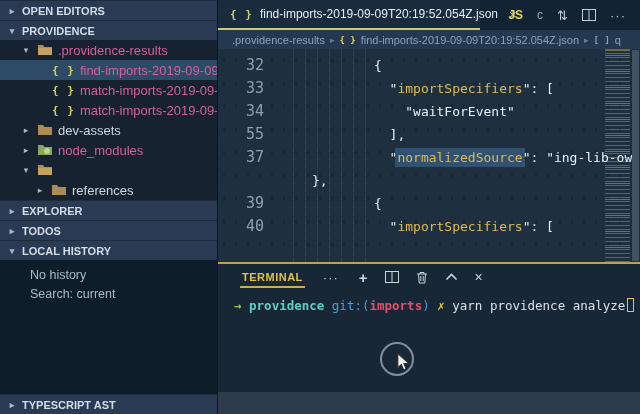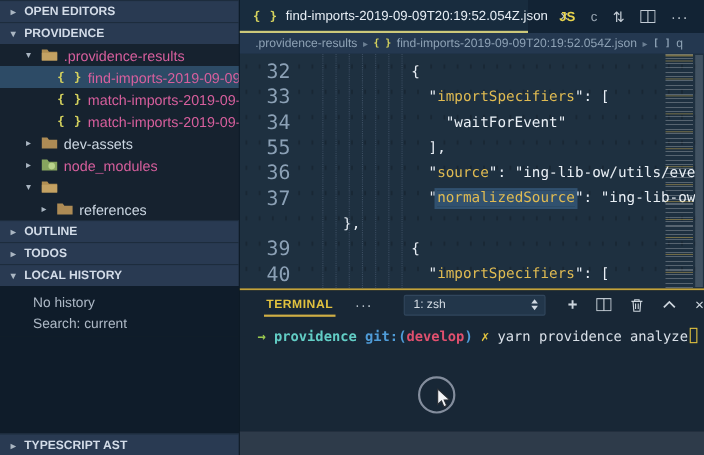--- a/index.html
+++ b/index.html
@@ -50,21 +50,21 @@
     padding-left:14px; font-size:11px; color:#8ea2b5; gap:5px; white-space:nowrap; overflow:hidden; }
   .bc-sep { color:#6b7f93; font-size:9px; }
   .bc-json { color:#d6d35e; font-family:"DejaVu Sans Mono", monospace; font-size:9px; font-weight:bold; }
 
   .editor { height:213px; background:#1e3040; position:relative; overflow:hidden;
     background-image: radial-gradient(rgba(0,0,0,.18) 1px, transparent 1.3px);
     background-size: 12px 23px; }
   .code-lines { padding-top:5px; }
   .cl { height:23px; display:flex; font-family:"DejaVu Sans Mono", monospace; font-size:13px; }
   .ln { width:62px; padding-right:16px; text-align:right; color:#8ca1b6; flex-shrink:0;
-    font-size:18px; line-height:23px; }
+    font-size:15px; line-height:23px; }
   .ct { white-space:pre; line-height:23px; overflow:hidden; }
   .p { color:#e8eef5; } .k { color:#e0bb52; } .s { color:#eaf0f6; }
   .hl { background:#31516f; box-shadow:0 0 0 2px #31516f; }
   .guides { position:absolute; left:75px; top:0; bottom:0; display:flex; pointer-events:none; }
   .guide { width:12px; border-left:1px dotted #3b4d61; height:100%; }
   .minimap { position:absolute; right:10px; top:0; bottom:0; width:25px;
     background:
       repeating-linear-gradient(to bottom, rgba(224,187,82,.55) 0 1px, transparent 1px 16px),
       repeating-linear-gradient(to bottom, rgba(255,255,255,.30) 0 1px, transparent 1px 4px);
     background-position:0 6px, 0 0; opacity:.85; }
@@ -89,21 +89,21 @@
   .arr-dn { border-top:4px solid #cfd8e1; }
   .term-actions { display:flex; align-items:center; gap:17px; margin-left:20px; color:#ccd5dd; }
   .ico-plus { font-size:15px; font-weight:bold; line-height:1; }
   .ico-x { font-size:14px; line-height:1; }
 
   .term-body { flex:1; background:#182736; position:relative;
     font-family:"DejaVu Sans Mono", monospace; font-size:12.5px; }
   .prompt { padding:8px 0 0 16px; white-space:pre; }
   .t-green { color:#9ac84f; font-weight:bold; }
   .t-cyan  { color:#62cdc5; font-weight:bold; }
-  .t-blue  { color:#4f9cd8; font-weight:bold; }
+  .t-blue  { color:#4f9cd8; font-weight:normal; }
   .t-red   { color:#e0506e; font-weight:bold; }
   .t-yellow{ color:#e3c53f; font-weight:bold; }
   .t-white { color:#d9e0e8; }
   .t-cursor { display:inline-block; width:7px; height:14px; border:1px solid #e2c23f;
     vertical-align:-2px; margin-left:2px; }
 
   .bottom-strip { height:22px; background:#2e3b4a; }
 
   
   .mouse { position:absolute; left:380px; top:342px; width:34px; height:34px;
@@ -173,21 +173,21 @@
         <span class="twisty">▸</span>
         <svg class="folder" viewBox="0 0 16 12">
             <path fill="#ad8b55" d="M1 1h5l1.5 2H15v8H1z"></path>
           </svg>
         <span class="lbl-light">references</span>
       </div>
     </div>
 
     <div class="sb-header">
       <span class="twisty">▸</span>
-      <span>OUTLINE</span>
+      <span>EXPLORER</span>
     </div>
     <div class="sb-header">
       <span class="twisty">▸</span>
       <span>TODOS</span>
     </div>
     <div class="sb-header">
       <span class="twisty">▾</span>
       <span>LOCAL HISTORY</span>
     </div>
     <div class="lh-body">
@@ -252,24 +252,20 @@
         </div>
         <div class="cl">
           <span class="ln">34</span>
           <span class="ct"><span class="s">                "waitForEvent"</span></span>
         </div>
         <div class="cl">
           <span class="ln">55</span>
           <span class="ct"><span class="p">              ],</span></span>
         </div>
         <div class="cl">
-          <span class="ln">36</span>
-          <span class="ct"><span class="p">              "</span><span class="k">source</span><span class="p">": </span><span class="s">"ing-lib-ow/utils/eve</span></span>
-        </div>
-        <div class="cl">
           <span class="ln">37</span>
           <span class="ct"><span class="p">              "</span><span class="k hl">normalizedSource</span><span class="p">": </span><span class="s">"ing-lib-ow</span></span>
         </div>
         <div class="cl">
           <span class="ct"><span class="p">            },</span></span>
         </div>
         <div class="cl">
           <span class="ln">39</span>
           <span class="ct"><span class="p">            {</span></span>
         </div>
@@ -282,46 +278,39 @@
       <div class="vscroll">
           <div class="vthumb"></div>
         </div>
     </div>
 
     <div class="panel-border"></div>
 
     <div class="term-header">
       <span class="term-tab">TERMINAL</span>
       <span class="term-more">···</span>
-      <div class="term-select">
-        <span>1: zsh</span>
-        <span class="sel-arrows">
-            <i class="arr-up"></i>
-            <i class="arr-dn"></i>
-          </span>
-      </div>
       <div class="term-actions">
         <span class="ico-plus">+</span>
         <svg class="svgico" width="14" height="12" viewBox="0 0 14 12">
             <rect x="0.5" y="0.5" width="13" height="11" fill="none" stroke="#ccd5dd"></rect>
             <line x1="7" y1="0.5" x2="7" y2="11.5" stroke="#ccd5dd"></line>
           </svg>
         <svg class="svgico" width="12" height="13" viewBox="0 0 12 13">
             <path d="M1 3h10M4 3V1.5h4V3M2.5 3l.7 9h5.6l.7-9" fill="none" stroke="#ccd5dd"></path>
             <path d="M4.8 5v5M7.2 5v5" stroke="#ccd5dd"></path>
           </svg>
         <svg class="svgico" width="13" height="8" viewBox="0 0 13 8">
             <path d="M1.5 6.5L6.5 1.5L11.5 6.5" fill="none" stroke="#ccd5dd" stroke-width="1.6"></path>
           </svg>
         <span class="ico-x">×</span>
       </div>
     </div>
 
     <div class="term-body">
-      <div class="prompt"><span class="t-green">→</span><span class="t-cyan"> providence </span><span class="t-blue">git:(</span><span class="t-red">develop</span><span class="t-blue">)</span><span class="t-yellow"> ✗</span><span class="t-white"> yarn providence analyze</span><span class="t-cursor"></span></div>
+      <div class="prompt"><span class="t-green">→</span><span class="t-cyan"> providence </span><span class="t-blue">git:(</span><span class="t-red">imports</span><span class="t-blue">)</span><span class="t-yellow"> ✗</span><span class="t-white"> yarn providence analyze</span><span class="t-cursor"></span></div>
     </div>
 
     <div class="bottom-strip"></div>
   </div>
 
   <div class="mouse">
     <svg width="13" height="18" viewBox="0 0 11 16">
         <path d="M0.5 0.5 L0.5 13 L3.6 10.2 L5.6 15 L7.8 14 L5.8 9.4 L10 9.2 Z" fill="#f2f4f7" stroke="#2a2f36" stroke-width="0.9"></path>
       </svg>
   </div>

